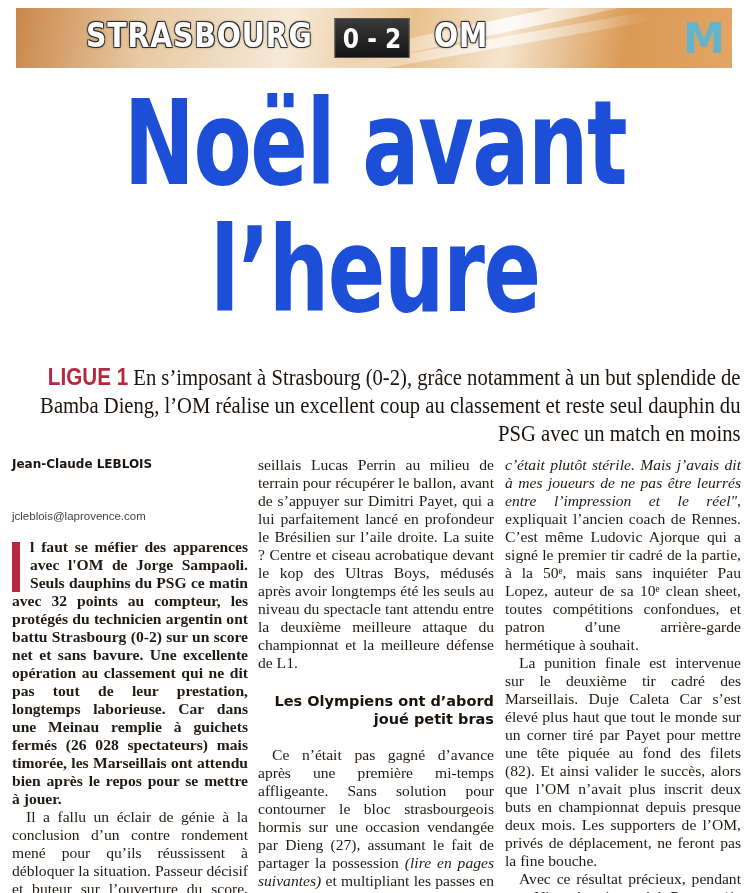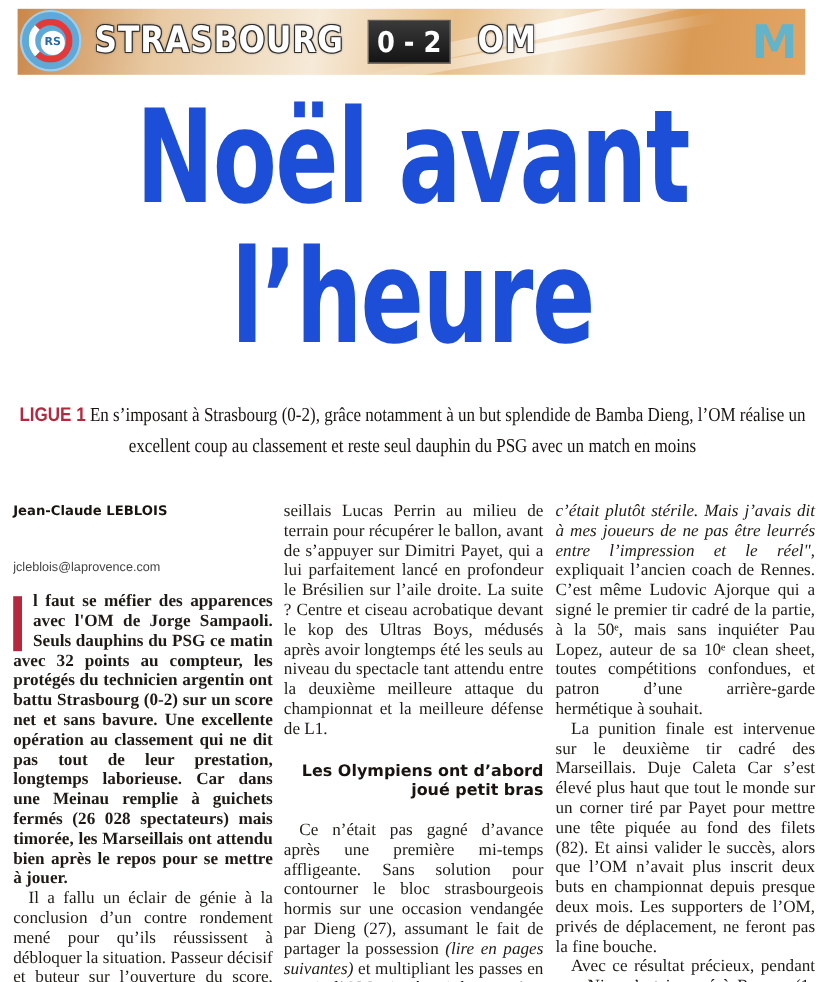--- a/index.html
+++ b/index.html
@@ -58,22 +58,22 @@
   
   .headline {
     position: absolute; left: 0; top: 80px; width: 750px; text-align: center;
     font-family: "DejaVu Sans", sans-serif; font-weight: bold; color: #1d4ed8;
     font-size: 118px; line-height: 127px; letter-spacing: -2px;
   }
   .headline .line { display: block; transform: scaleX(0.72); transform-origin: center; white-space: nowrap; }
 
   
   .standfirst {
-    position: absolute; left: 10px; top: 363px; width: 730px; text-align: center;
-    font-family: "Liberation Serif", serif; font-size: 18px; line-height: 28px; color: #1a1410;
+    position: absolute; left: 10px; top: 363px; width: 730px; text-align: right;
+    font-family: "Liberation Serif", serif; font-size: 24px; line-height: 28px; color: #1a1410;
   }
   .standfirst .inner { display: inline-block; transform: scaleX(0.86); transform-origin: center; width: 850px; margin-left: -60px; }
   .standfirst .kicker { color: #b5283e; font-family: "Liberation Sans", sans-serif; font-weight: bold; }
 
   
   .col {
     position: absolute; top: 456px; width: 236px;
     font-family: "Liberation Serif", serif; font-size: 15.6px; line-height: 18px;
     text-align: justify; color: #1f1a15;
   }
@@ -99,24 +99,20 @@
     position: absolute; left: 0px; top: 891px; font-family: Liberation Serif, serif; font-size: 22px;
     color: rgba(160,160,160,0.45); letter-spacing: 1px; pointer-events: none;
   }
 </style>
 </head>
 <body>
 
 <div class="banner">
   <div class="streak"></div>
   <div class="streak2"></div>
-  <div class="rcs-logo">
-    <div class="ring"></div>
-    <div class="core">RS</div>
-  </div>
   <div class="team-home">STRASBOURG</div>
   <div class="scorebox">0 - 2</div>
   <div class="team-away">OM</div>
   <div class="om-logo">M</div>
 </div>
 
 <h1 class="headline">
   <span class="line">Noël avant</span>
   <span class="line">l’heure</span>
 </h1>

